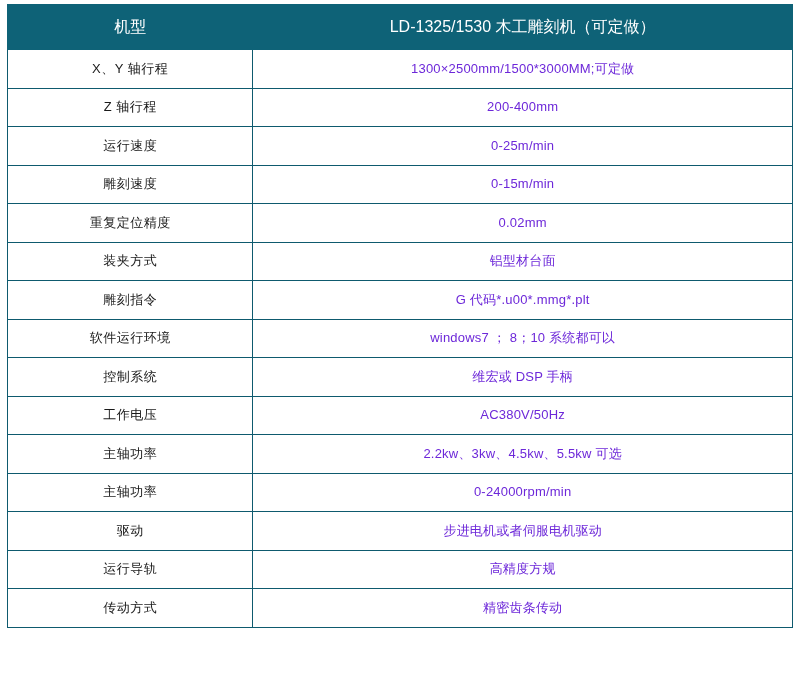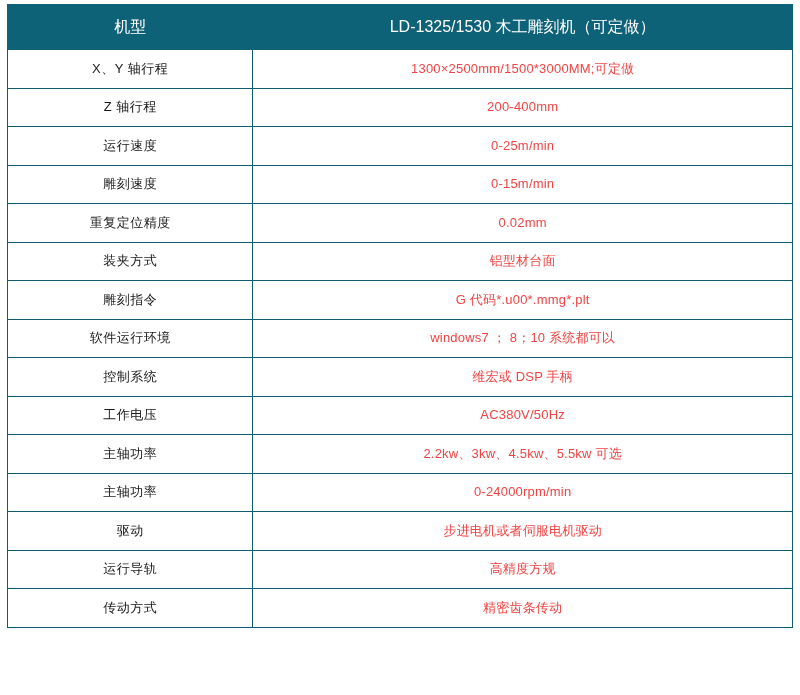--- a/index.html
+++ b/index.html
@@ -43,21 +43,21 @@
     width: 245px;
   }
   .col-value {
     width: 539px;
   }
   td.label-cell {
     color: #1a1a1a;
     letter-spacing: 0.5px;
   }
   td.value-cell {
-    color: #ef4444;
+    color: #6d28d9;
     letter-spacing: 0.2px;
   }
 </style>
 </head>
 <body>
 
 <table class="spec-table">
   <colgroup>
     <col class="col-label">
     <col class="col-value">

